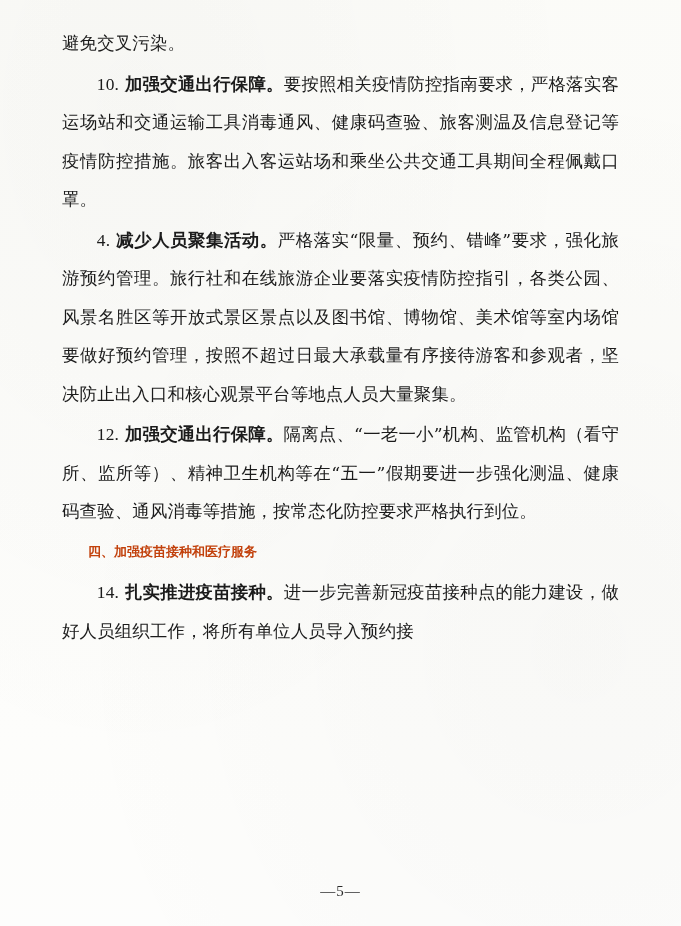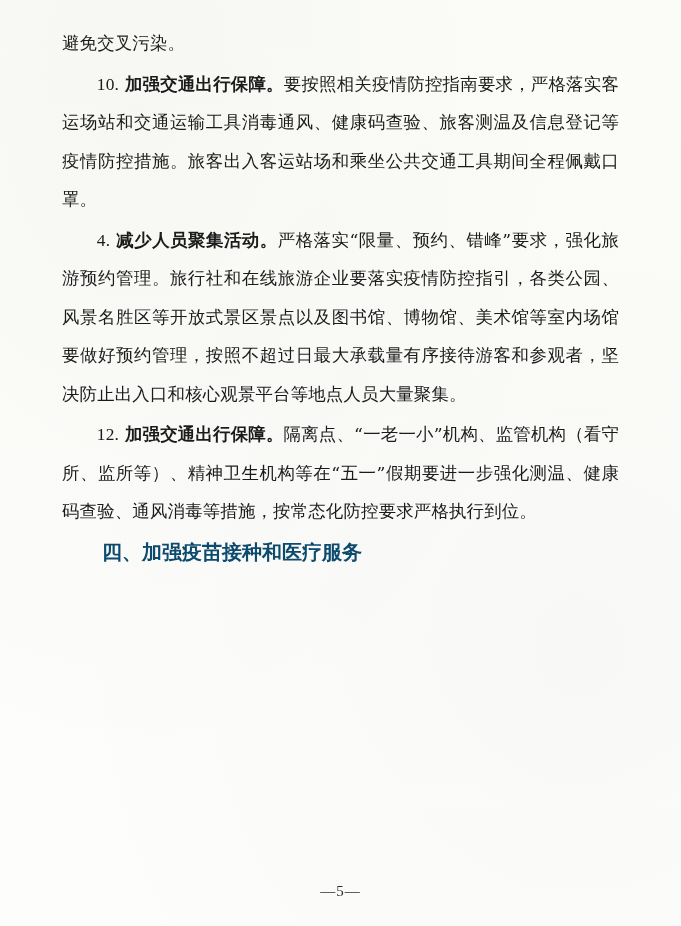--- a/index.html
+++ b/index.html
@@ -50,25 +50,25 @@
   }
   .lead {
     font-weight: bold;
   }
   .num {
     font-weight: normal;
     font-family: "Liberation Serif", serif;
   }
   .section-head {
     font-weight: bold;
-    font-size: 20px;
+    font-size: 13px;
     line-height: 38.5px;
     margin: 0 0 2px 0;
     text-indent: 2em;
-    color: #0c4a6e;
+    color: #c2410c;
   }
   .footer {
     position: absolute;
     left: 0;
     right: 0;
     bottom: 26px;
     text-align: center;
     font-size: 15px;
     color: #2a2a2a;
     font-family: "Liberation Serif", serif;
@@ -96,17 +96,21 @@
     </p>
 
 
     <p class="para indent">
       <span class="num">12.</span>
       <span class="lead">加强交通出行保障。</span><span>隔离点、“一老一小”机构、监管机构（看守所、监所等）、精神卫生机构等在“五一”假期要进一步强化测温、健康码查验、通风消毒等措施，按常态化防控要求严格执行到位。</span>
     </p>
 
     <p class="section-head">四、加强疫苗接种和医疗服务</p>
 
+    <p class="para indent">
+      <span class="num">14.</span>
+      <span class="lead">扎实推进疫苗接种。</span><span>进一步完善新冠疫苗接种点的能力建设，做好人员组织工作，将所有单位人员导入预约接</span>
+    </p>
 
   </div>
 
   <div class="footer">—5—</div>
 </div>
 
 </body></html>

